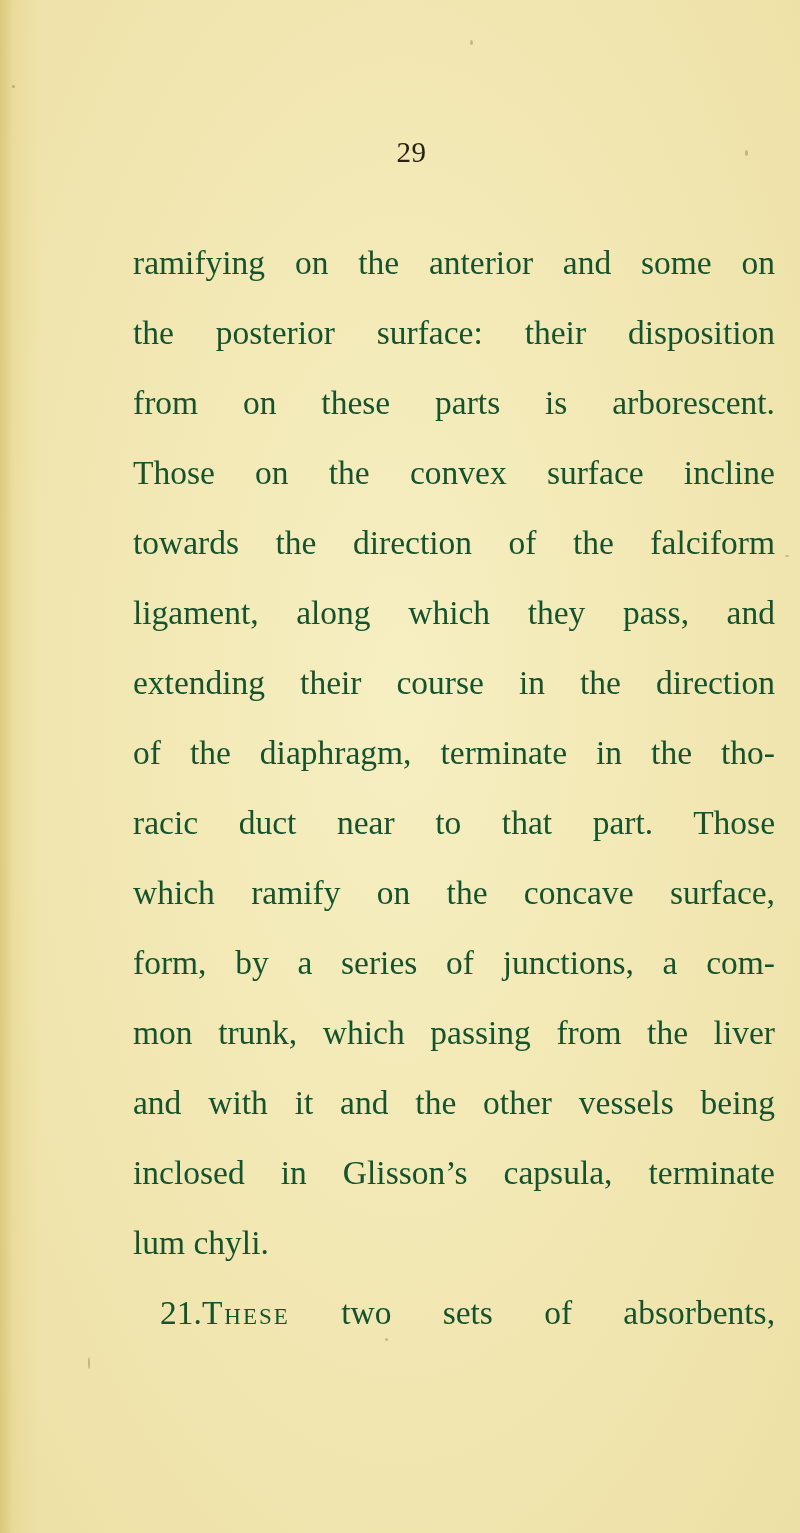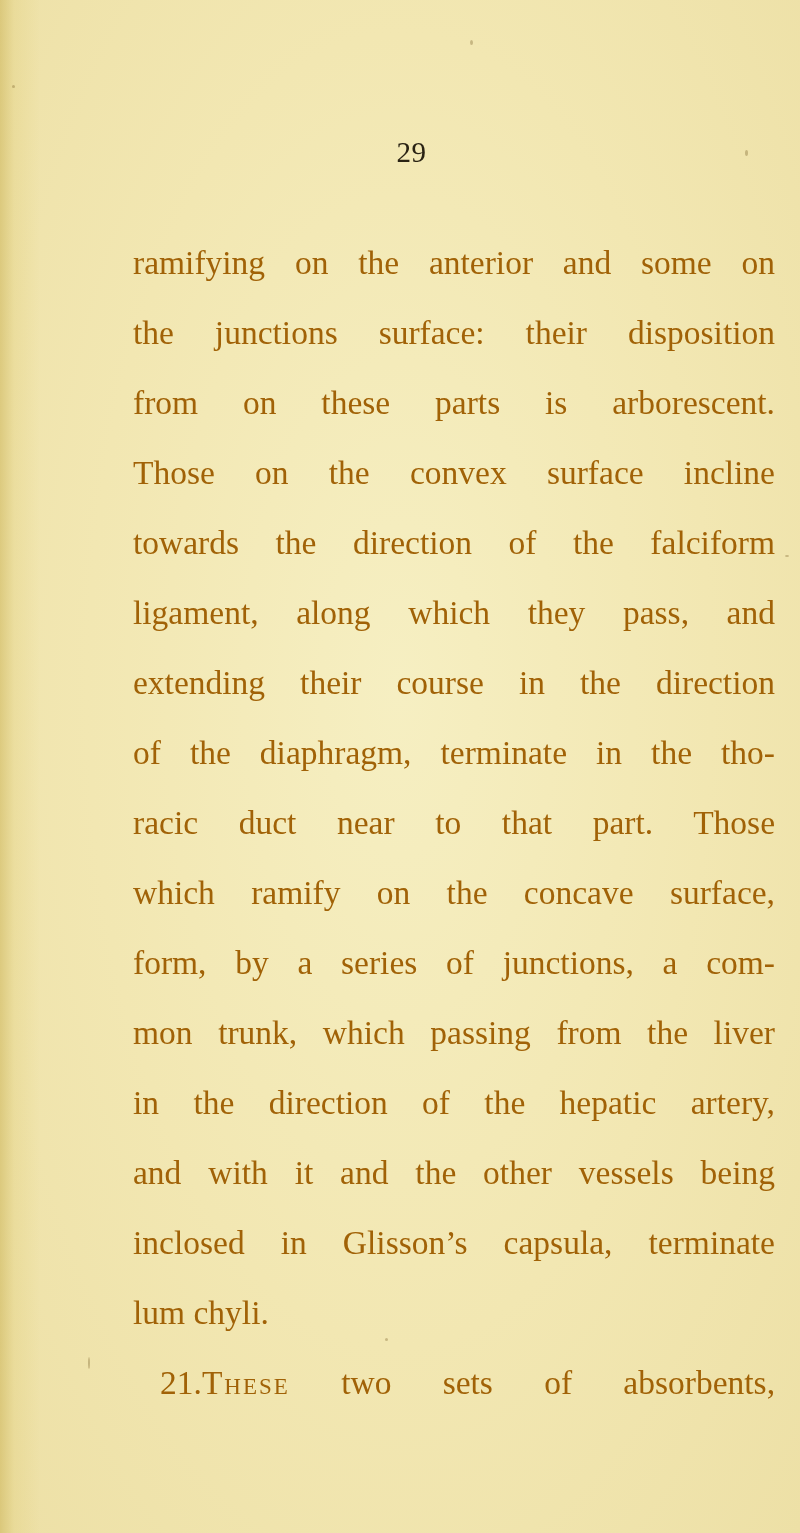--- a/index.html
+++ b/index.html
@@ -42,21 +42,21 @@
       width: 642px;
     }
     .line {
       display: block;
       height: 70px;
       line-height: 70px;
       font-size: 33.5px;
       white-space: nowrap;
       text-align: justify;
       text-align-last: justify;
-      color: #a16207;
+      color: #14532d;
     }
     .line.last {
       text-align: right;
       text-align-last: left;
     }
     .line.indent {
       padding-left: 27px;
     }
     .section-num {
       margin-right: 0;
@@ -80,31 +80,30 @@
   <span class="speck" style="left:745px;top:150px;width:3px;height:6px;"></span>
   <span class="speck" style="left:12px;top:85px;width:3px;height:3px;"></span>
   <span class="speck" style="left:785px;top:555px;width:4px;height:2px;"></span>
   <span class="speck" style="left:88px;top:1357px;width:2px;height:12px;"></span>
   <span class="speck" style="left:385px;top:1338px;width:3px;height:3px;"></span>
 
   <div class="page-number">29</div>
 
   <div class="body-text">
     <span class="line">ramifying on the anterior and some on</span>
-    <span class="line">the junctions surface: their disposition</span>
+    <span class="line">the posterior surface: their disposition</span>
     <span class="line">from on these parts is arborescent.</span>
     <span class="line">Those on the convex surface incline</span>
     <span class="line">towards the direction of the falciform</span>
     <span class="line">ligament, along which they pass, and</span>
     <span class="line">extending their course in the direction</span>
     <span class="line">of the diaphragm, terminate in the tho-</span>
     <span class="line">racic duct near to that part. Those</span>
     <span class="line">which ramify on the concave surface,</span>
     <span class="line">form, by a series of junctions, a com-</span>
     <span class="line">mon trunk, which passing from the liver</span>
-    <span class="line">in the direction of the hepatic artery,</span>
     <span class="line">and with it and the other vessels being</span>
     <span class="line">inclosed in Glisson’s capsula, terminate</span>
     <span class="line last">lum chyli.</span>
     <span class="line indent"><span class="section-num">21.</span><span class="smallcaps">These</span> <span>two sets of absorbents,</span></span>
   </div>
 
 </div>
 
 </body></html>

